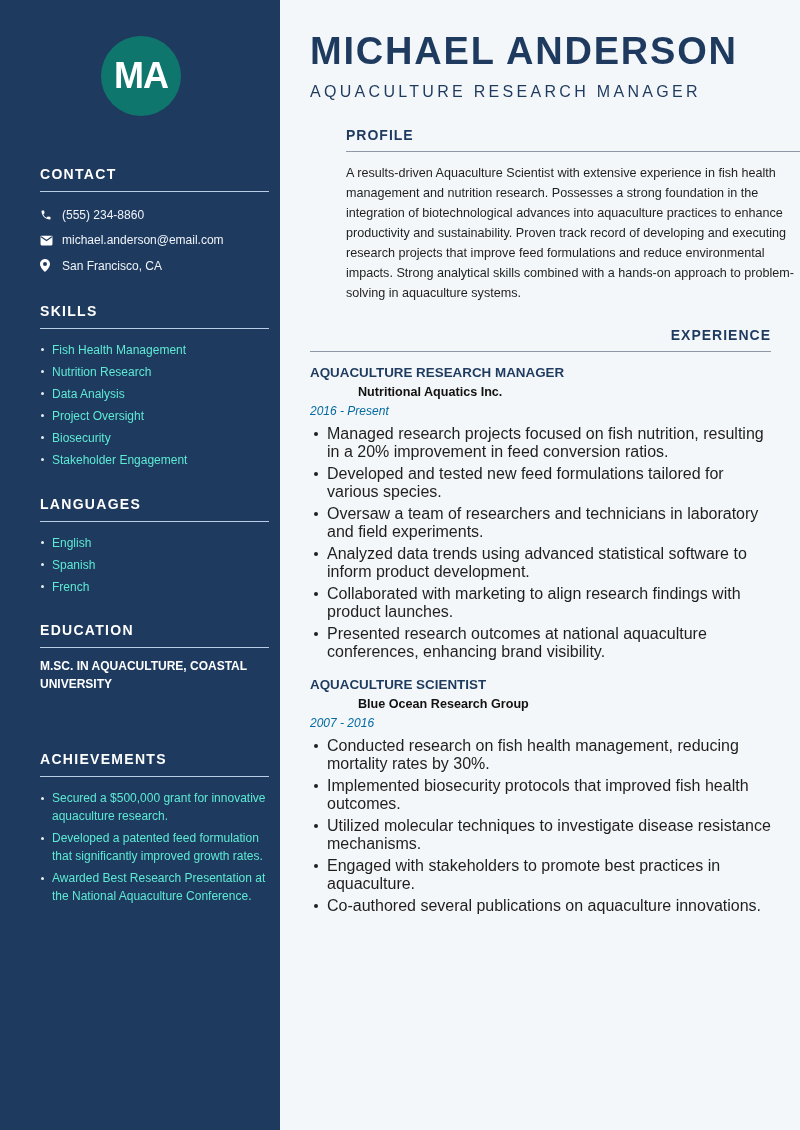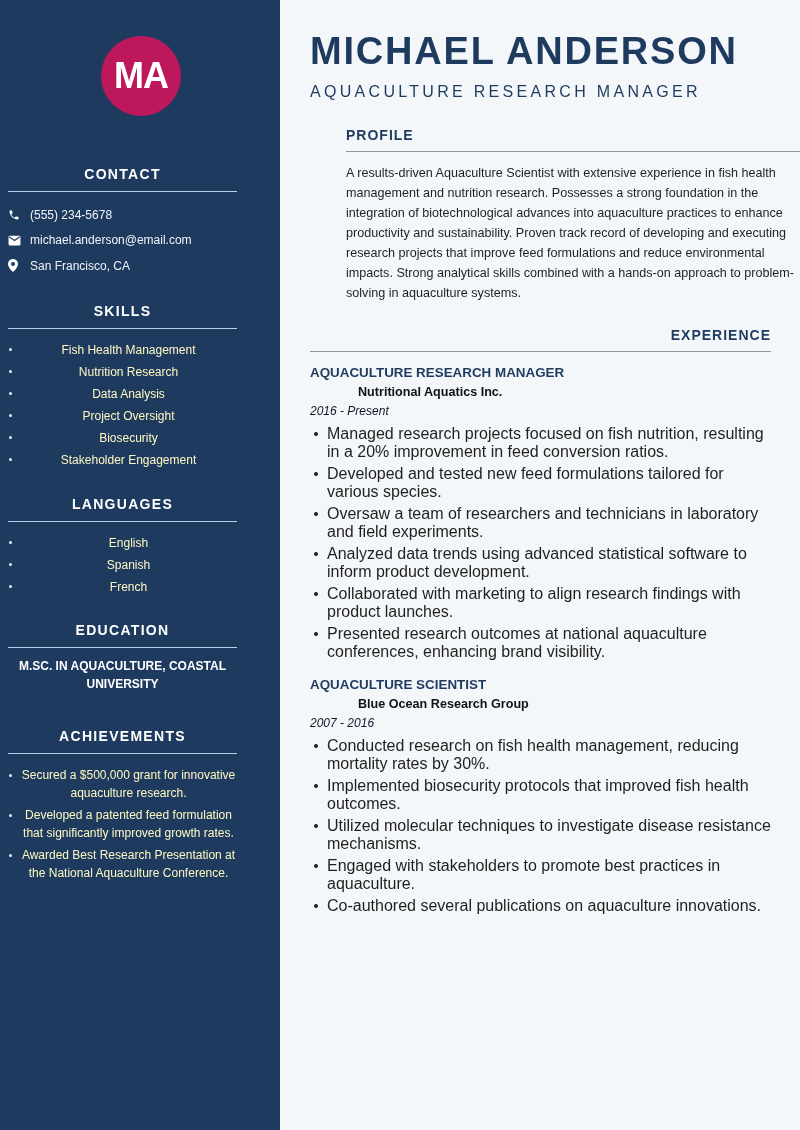--- a/index.html
+++ b/index.html
@@ -1,59 +1,59 @@
 <!DOCTYPE html>
 <html><head>
 <meta charset="utf-8">
 <style>
   * { margin:0; padding:0; box-sizing:border-box; }
   html, body { width:800px; height:1130px; overflow:hidden; }
   body { font-family:"Liberation Sans", sans-serif; background:#f4f7f9; position:relative; }
   .sidebar { position:absolute; left:0; top:0; width:280px; height:1130px; background:#1e3a5f; color:#fff; padding:0 26px; }
-  .avatar { position:absolute; left:101px; top:36px; width:80px; height:80px; border-radius:50%; background:#be185d; color:#fff; font-weight:bold; font-size:36px; display:flex; align-items:center; justify-content:center; letter-spacing:-1px; }
-  .side-section { position:absolute; left:8px; width:229px;text-align:center; }
+  .avatar { position:absolute; left:101px; top:36px; width:80px; height:80px; border-radius:50%; background:#0f766e; color:#fff; font-weight:bold; font-size:36px; display:flex; align-items:center; justify-content:center; letter-spacing:-1px; }
+  .side-section { position:absolute; left:40px; width:229px; }
   .side-h { font-weight:bold; font-size:14px; letter-spacing:1.3px; padding-bottom:9px; border-bottom:1.5px solid #b9cde6; margin-bottom:10px; }
   .contact-row { display:flex; align-items:center; font-size:12px; height:25.5px; color:#f0f4f8; }
   .contact-row .ic { width:22px; display:flex; align-items:center; }
   .side-list { list-style:none; }
-  .side-list li { font-size:12px; color:#fef9c3; position:relative; padding-left:12px; line-height:22px; }
+  .side-list li { font-size:12px; color:#5eead4; position:relative; padding-left:12px; line-height:22px; }
   .side-list li::before { content:""; position:absolute; left:1px; top:9px; width:3px; height:3px; background:#e6edf5; border-radius:50%; }
   .ach li { line-height:17.5px; margin-bottom:5px; }
   .ach li::before { top:7px; }
   .edu { font-size:12px; font-weight:bold; line-height:17.5px; color:#fff; }
   .main { position:absolute; left:310px; top:0; width:461px; color:#1f1f1f; }
   .name { position:absolute; top:30px; left:0; font-size:38px; font-weight:bold; color:#1e3a5f; letter-spacing:1.8px; white-space:nowrap; }
   .title { position:absolute; top:83px; left:0; font-size:16px; color:#1e3a5f; letter-spacing:3.3px; white-space:nowrap; }
   .sec { position:absolute; left:0; width:461px; }
   .sec-h { font-size:14px; font-weight:bold; color:#1e3a5f; letter-spacing:1px; padding-bottom:8px; border-bottom:1.5px solid #8f9aa7; margin-bottom:11px; }
   .profile { font-size:12.6px; line-height:20px; color:#1f1f1f; }
   .job-t { font-size:13.4px; font-weight:bold; color:#1e3a5f; margin-bottom:5px; }
   .job-c { font-size:12.6px; font-weight:bold; color:#111; margin-bottom:5px;padding-left:48px; }
-  .job-d { font-size:12px; font-style:italic; color:#0f172a; margin-bottom:7px; }
+  .job-d { font-size:12px; font-style:italic; color:#0369a1; margin-bottom:7px; }
   .bul { list-style:none; }
   .bul li { position:relative; padding-left:17px; font-size:16px; line-height:18px; margin-bottom:4px; color:#1f1f1f; }
   .bul li::before { content:""; position:absolute; left:4px; top:7px; width:4px; height:4px; border-radius:50%; background:#1f1f1f; }
 </style>
 </head>
 <body>
 
 <aside class="sidebar">
   <div class="avatar">
       <span>MA</span>
     </div>
 
   <section class="side-section" style="top:166px;">
     <div class="side-h">CONTACT</div>
     <div class="contact-row">
       <span class="ic">
         <svg width="12" height="12" viewBox="0 0 24 24">
             <path fill="#fff" d="M6.6 10.8c1.4 2.8 3.8 5.1 6.6 6.6l2.2-2.2c.3-.3.7-.4 1-.2 1.1.4 2.3.6 3.6.6.6 0 1 .4 1 1V20c0 .6-.4 1-1 1C10.6 21 3 13.4 3 4c0-.6.4-1 1-1h3.5c.6 0 1 .4 1 1 0 1.3.2 2.5.6 3.6.1.3 0 .7-.2 1L6.6 10.8z"></path>
           </svg>
       </span>
-      <span>(555) 234-5678</span>
+      <span>(555) 234-8860</span>
     </div>
     <div class="contact-row">
       <span class="ic">
         <svg width="13" height="11" viewBox="0 0 24 20">
             <rect x="1" y="1" width="22" height="18" rx="2" fill="#fff"></rect>
             <path d="M2 3l10 7 10-7" stroke="#1e3a5f" stroke-width="2" fill="none"></path>
           </svg>
       </span>
       <span>michael.anderson@email.com</span>
     </div>
@@ -87,21 +87,21 @@
       <li>French</li>
     </ul>
   </section>
 
   <section class="side-section" style="top:622px;">
     <div class="side-h">EDUCATION</div>
     <div class="edu">M.SC. IN AQUACULTURE, COASTAL UNIVERSITY</div>
   </section>
 
   <section class="side-section" style="top:728px;">
-    <div class="side-h" style="margin-bottom:13px;">ACHIEVEMENTS</div>
+    <div class="side-h" style="margin-bottom:13px;margin-top:23px;">ACHIEVEMENTS</div>
     <ul class="side-list ach">
       <li>Secured a $500,000 grant for innovative aquaculture research.</li>
       <li>Developed a patented feed formulation that significantly improved growth rates.</li>
       <li>Awarded Best Research Presentation at the National Aquaculture Conference.</li>
     </ul>
   </section>
 </aside>
 
 <main class="main">
   <h1 class="name">MICHAEL ANDERSON</h1>

